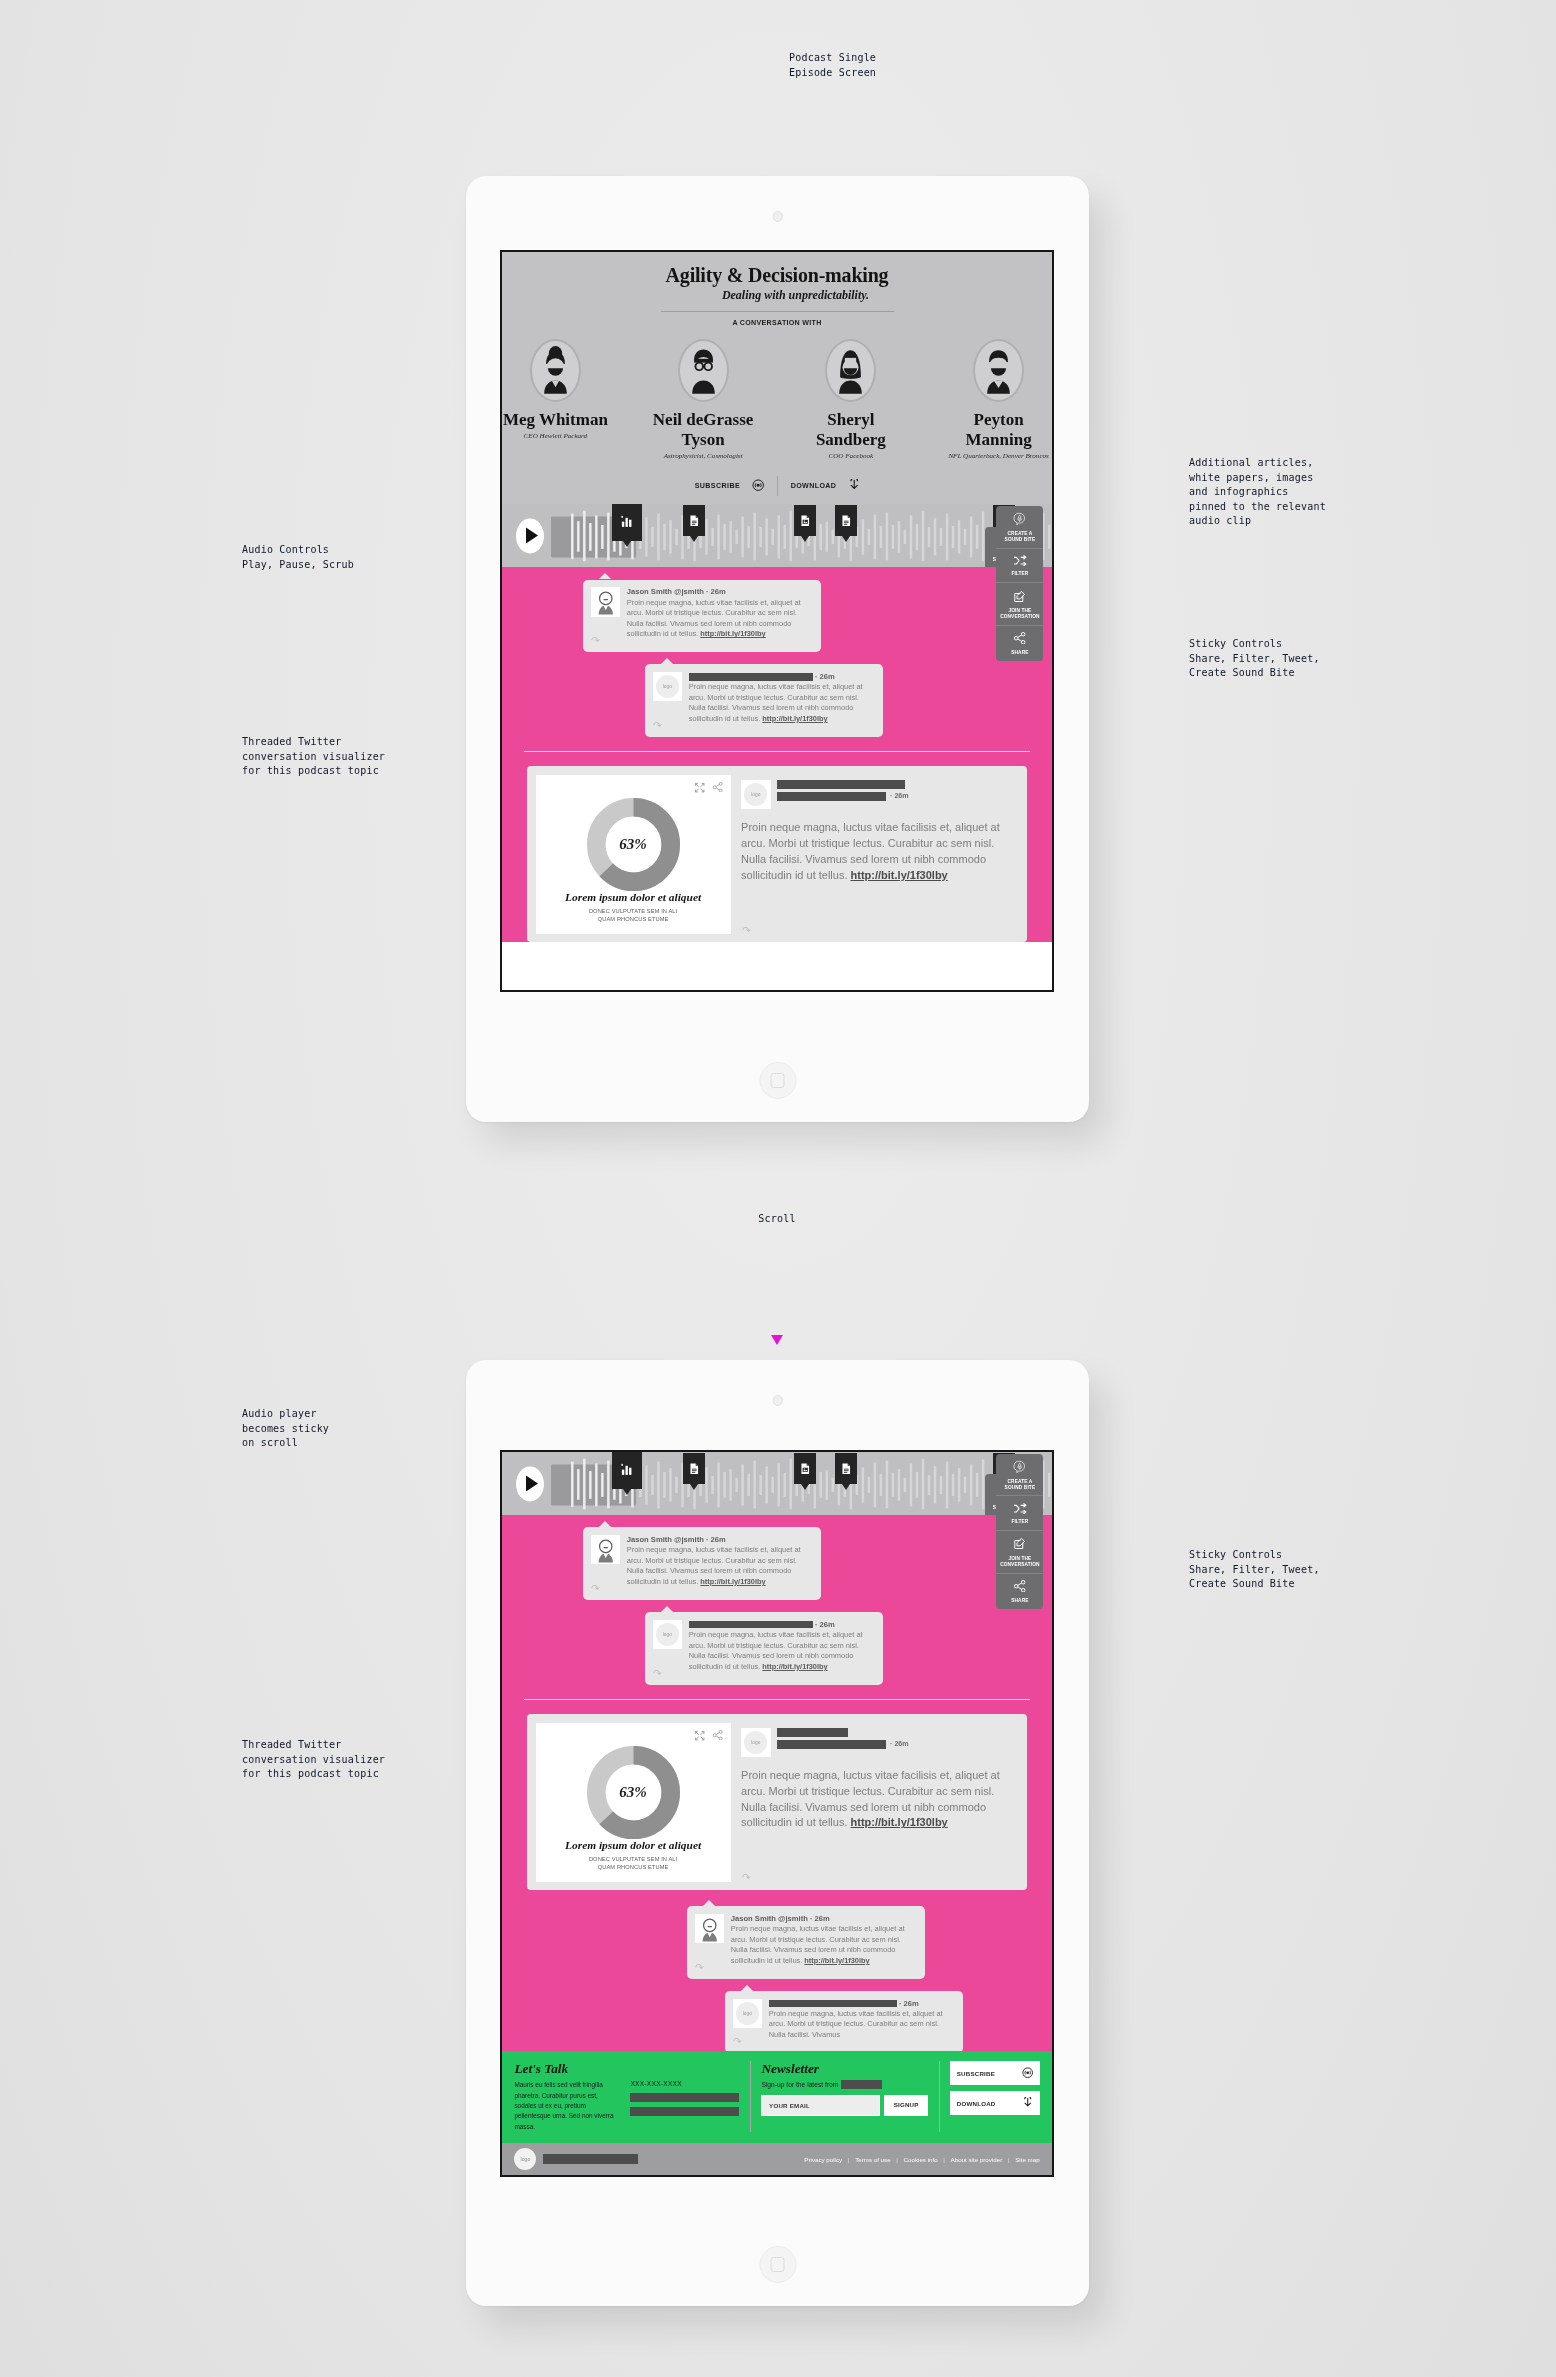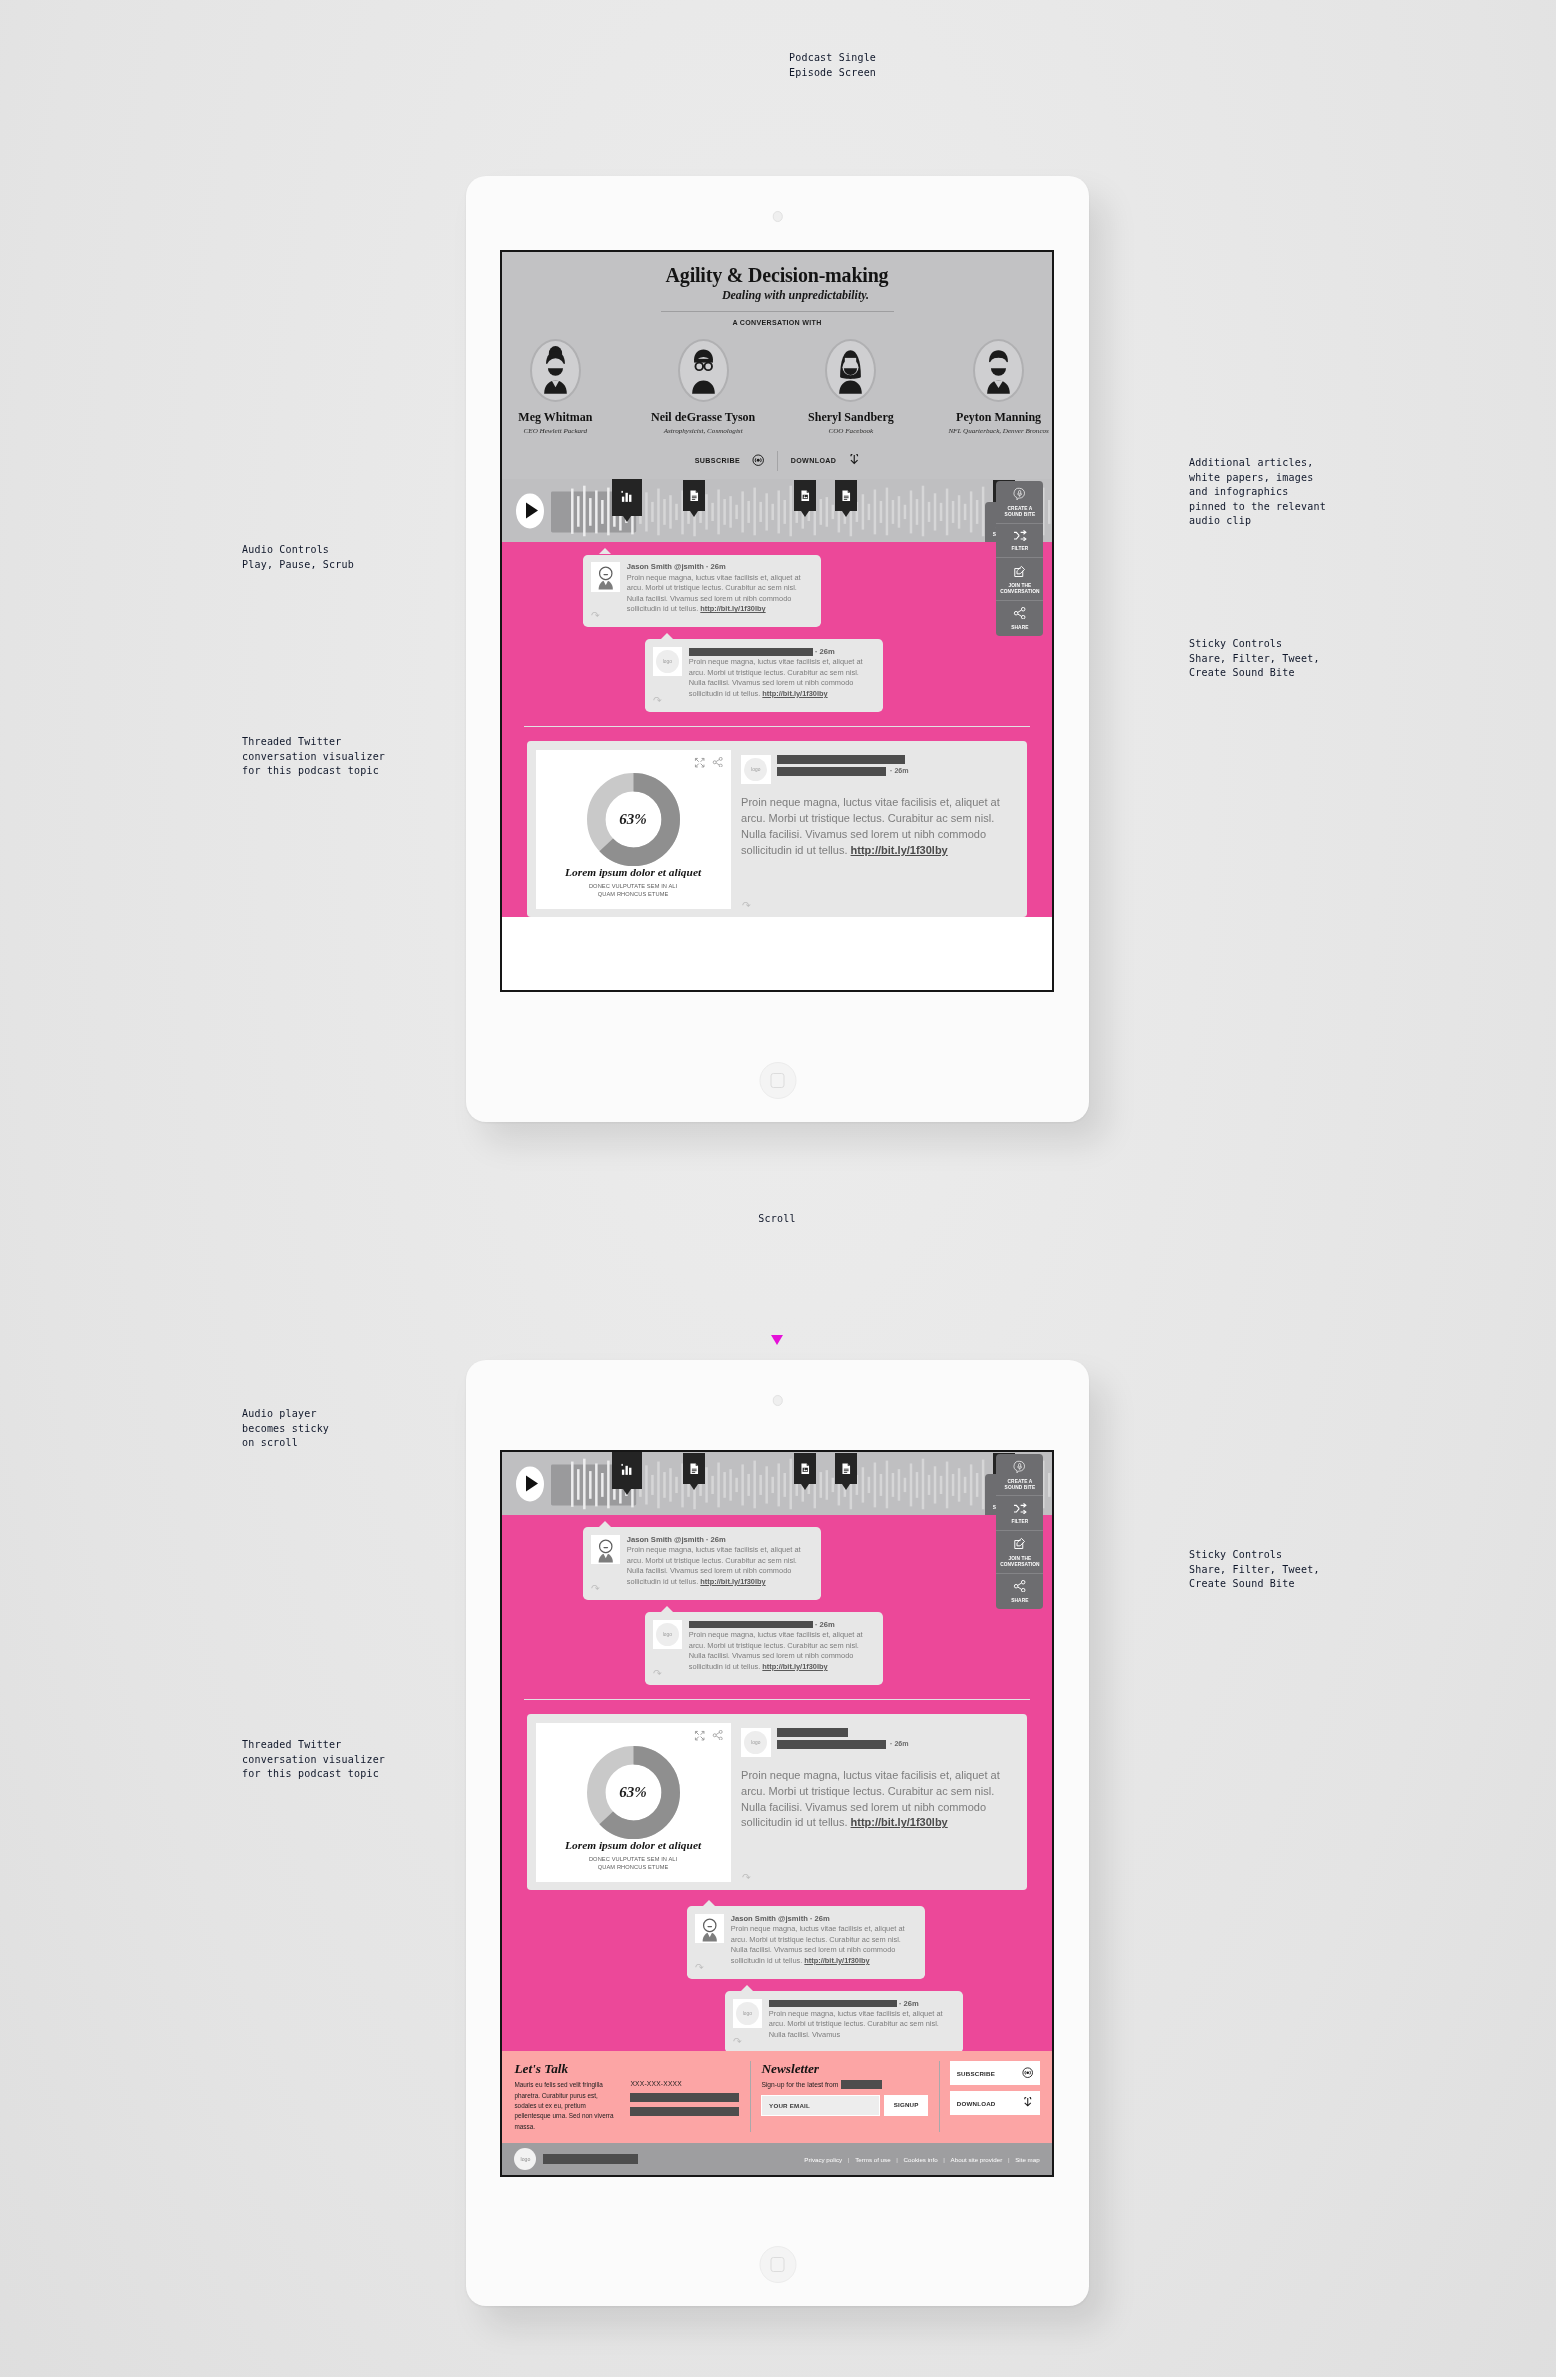--- a/index.html
+++ b/index.html
@@ -88,21 +88,21 @@
     text-align: center; font-size: 7.1px; font-weight: bold; letter-spacing: 0.3px; color: #1e1e1e;
   }
   .speakers { display: flex; justify-content: center; gap: 41px; margin-top: 12.4px; }
   .speaker { width: 119px; text-align: center; }
   .av { width: 51px; height: 63px; margin: 0 auto 7.6px; position: relative; }
   .av .ring {
     position: absolute; inset: 0; border: 2.9px solid #b0b0b2; border-radius: 50%;
     background: #cfcfd1;
   }
   .speaker .nm {
-    font-family: "Liberation Serif", serif; font-weight: bold; font-size: 12px; color: #121212;
+    font-family: "Liberation Serif", serif; font-weight: bold; font-size: 17px; color: #121212;
   }
   .speaker .rl {
     font-family: "Liberation Serif", serif; font-style: italic; font-size: 7.1px; color: #2a2a2a; margin-top: 1.9px;
   }
   .hero-actions {
     display: flex; align-items: center; justify-content: center; gap: 12.4px; margin-top: 16px;
   }
   .hero-actions .lbl { font-size: 7.1px; font-weight: bold; letter-spacing: 0.4px; color: #1a1a1a; }
   .hero-actions .divider { width: 1px; height: 20px; background: #a4a4a6; }
 
@@ -192,21 +192,21 @@
     font-family: "Liberation Serif", serif; font-weight: bold; font-style: italic;
     font-size: 11.4px; text-align: center; color: #151515; 
   }
   .chart-sub { text-align: center; font-size: 5.7px; color: #5c5c5c; line-height: 1.45; margin-top: 3.8px; letter-spacing: 0.1px; }
   .info-right { flex: 1; padding: 4.8px 7.6px 0 10.5px; position: relative; }
   .info-meta { display: flex; gap: 6.7px; align-items: flex-start; }
   .info-big { font-size: 11px; line-height: 1.45; color: #7d7d7d; margin-top: 10.5px; }
   .info-big a { color: #4a4a4a; font-weight: bold; text-decoration: underline; }
 
   
-  .foot { background: #fca5a5; display: flex; padding: 10.5px 12.4px 11.4px; margin-top: 43px; }
+  .foot { background: #22c55e; display: flex; padding: 10.5px 12.4px 11.4px; margin-top: 43px; }
   .foot h3 { font-family: "Liberation Serif", serif; font-weight: bold; font-style: italic; font-size: 13.3px; color: #141414; }
   .foot .col-a { flex: 1.35; display: flex; gap: 10.5px; padding-right: 10.5px; border-right: 1px solid #a9a9ab; }
   .foot .col-b { flex: 1; padding: 0 10.5px; border-right: 1px solid #a9a9ab; }
   .foot .col-c { width: 100px; padding-left: 10.5px; display: flex; flex-direction: column; gap: 5.7px; }
   .foot-p { font-size: 6.4px; line-height: 1.62; color: #1d1d1d; margin-top: 2.9px; }
   .foot-phone { font-size: 6.7px; color: #1d1d1d; letter-spacing: 0.2px; }
   .blk { background: #4d4d4d; height: 9px; }
   .nl-line { font-size: 6.7px; color: #1d1d1d; margin-top: 2.9px; display: flex; align-items: center; gap: 2.9px; }
   .nl-row { display: flex; gap: 3.8px; margin-top: 5.7px; }
   .nl-input {

